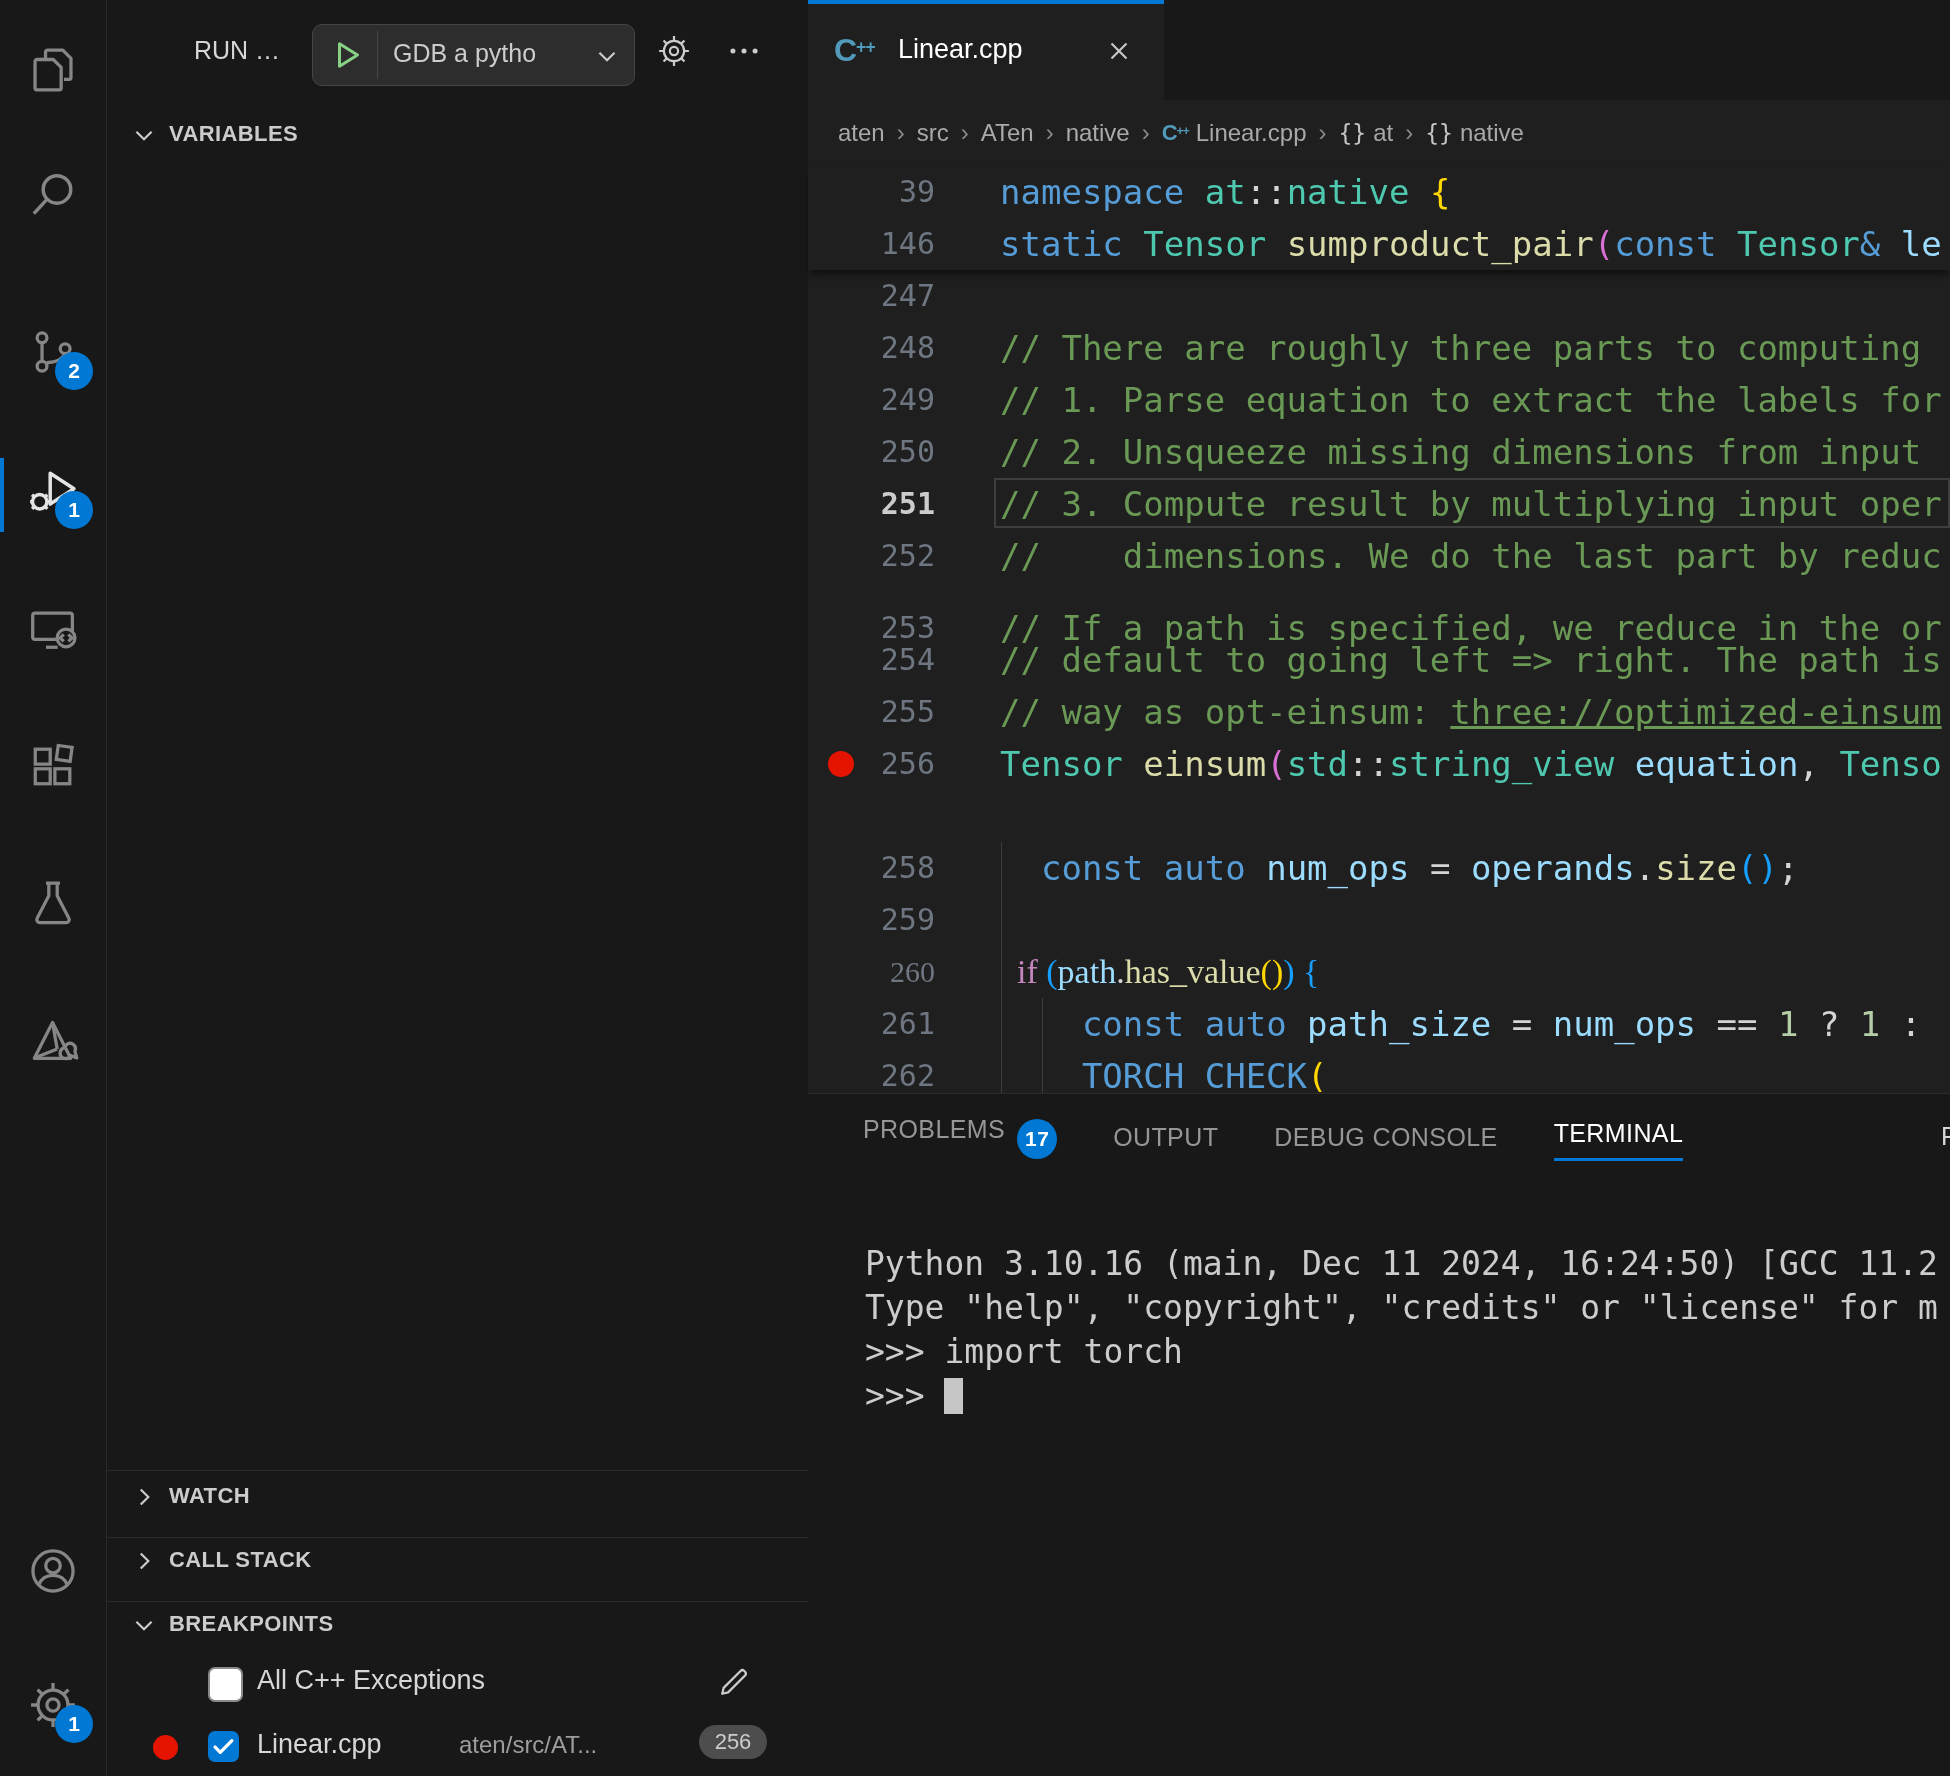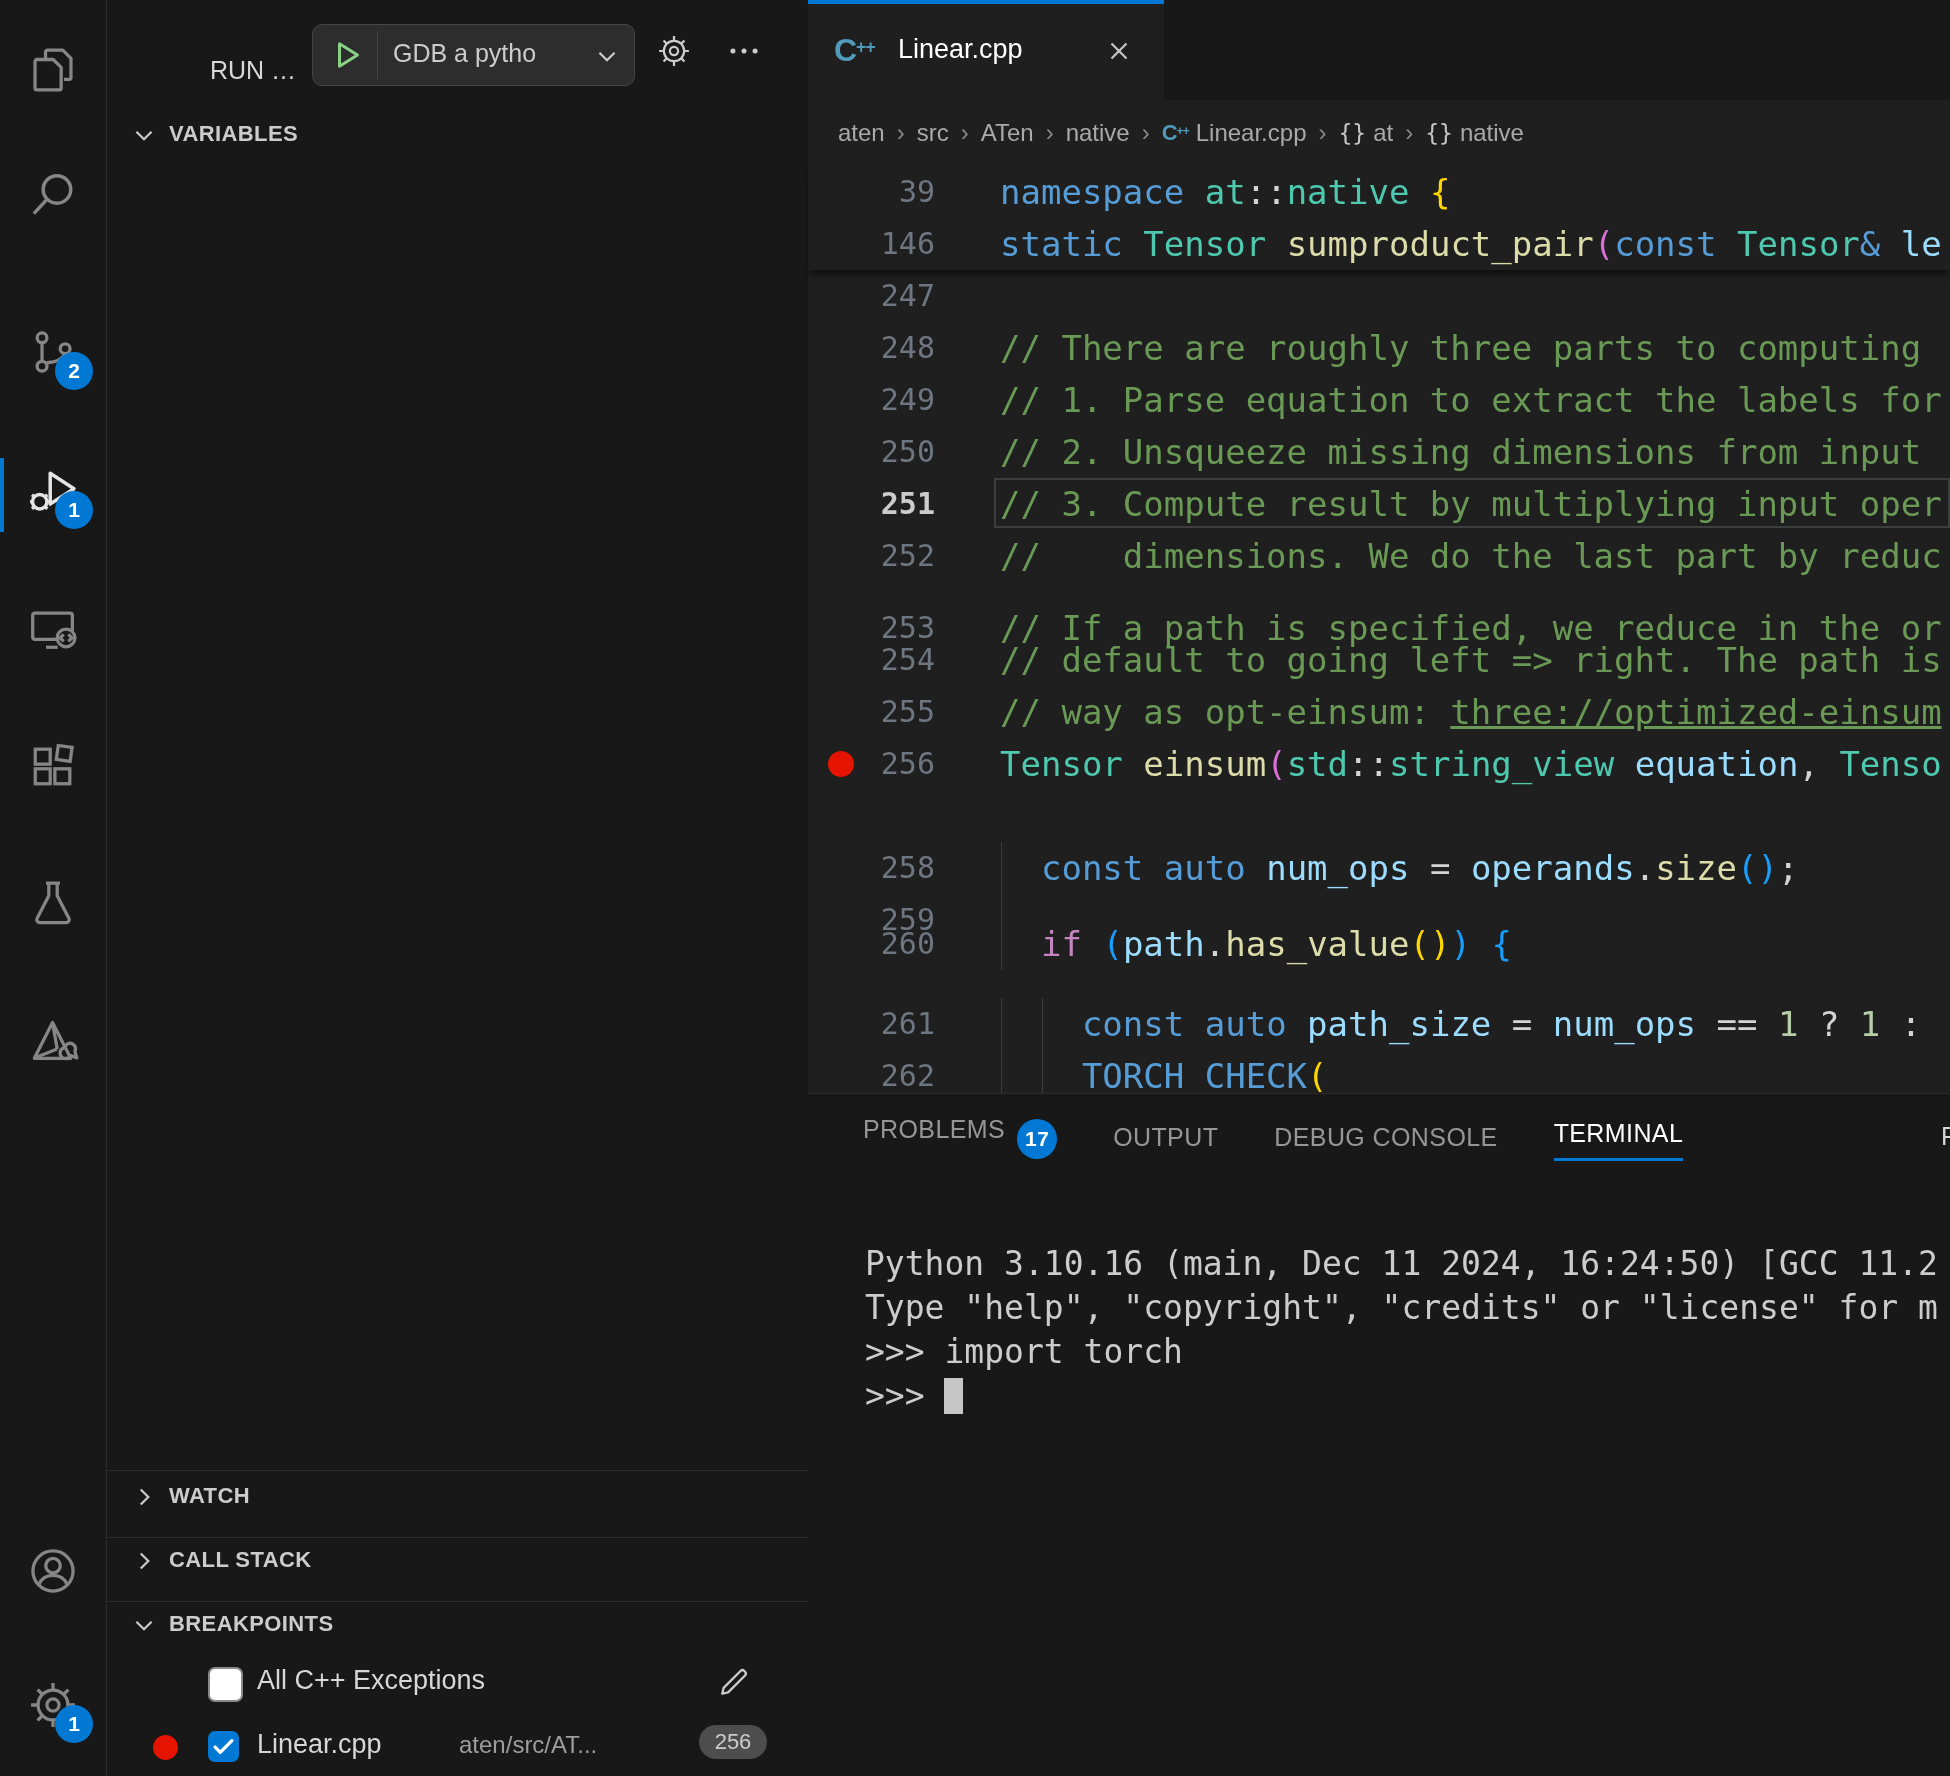--- a/index.html
+++ b/index.html
@@ -7,21 +7,21 @@
   
   #activity-bar{position:absolute;left:0;top:0;width:106px;height:1776px;background:#181818;border-right:1px solid #2b2b2b;}
   .ab-item{position:absolute;left:25px;width:56px;height:56px;color:#868686;cursor:pointer;}
   .ab-item.active{color:#e4e4e4;}
   .ab-item svg{width:56px;height:56px;display:block;}
   .ab-badge{position:absolute;right:-12px;bottom:-10px;min-width:38px;height:38px;border-radius:19px;
     background:#0078d4;color:#fff;font-size:21px;font-weight:700;text-align:center;line-height:38px;}
   #ab-indicator{position:absolute;left:0;top:458px;width:4px;height:74px;background:#0078d4;}
   
   #sidebar{position:absolute;left:107px;top:0;width:701px;height:1776px;background:#181818;border-right:1px solid #2b2b2b;}
-  #sb-title{position:absolute;left:103px;top:36px;font-size:25px;color:#d7d7d7;white-space:nowrap;margin-top:20px;}
+  #sb-title{position:absolute;left:87px;top:36px;font-size:25px;color:#d7d7d7;white-space:nowrap;}
   #run-config{position:absolute;left:205px;top:24px;width:321px;height:60px;background:#2d2d2d;border:1px solid #454545;border-radius:10px;cursor:pointer;}
   #run-play{position:absolute;left:16px;top:12px;width:36px;height:36px;}
   #run-divider{position:absolute;left:64px;top:6px;width:1px;height:48px;background:#454545;}
   #run-label{position:absolute;left:80px;top:14px;width:198px;overflow:hidden;white-space:nowrap;font-size:25px;color:#cccccc;}
   #run-chevron{position:absolute;right:14px;top:18px;width:26px;height:26px;color:#cccccc;}
   .hdr-icon{position:absolute;top:32px;width:38px;height:38px;color:#cccccc;cursor:pointer;}
   .section-h{position:absolute;left:0;width:100%;color:#cccccc;font-size:22px;font-weight:700;letter-spacing:.4px;cursor:pointer;}
   .section-h .chev{position:absolute;left:24px;top:0;width:26px;height:26px;color:#cccccc;}
   .section-h .lbl{position:absolute;left:62px;top:-1px;}
   .sec-border{position:absolute;left:0;width:100%;height:1px;background:#2b2b2b;}
@@ -303,21 +303,21 @@
       <div class="code-row" style="top: 572px;">
         <div class="guide" style="left: 193px;"></div>
         <span class="ln">258</span>
         <span class="code"><span class="t-pln">  </span><span class="t-kw">const</span><span class="t-pln"> </span><span class="t-kw">auto</span><span class="t-pln"> </span><span class="t-var">num_ops</span><span class="t-pln"> = </span><span class="t-var">operands</span><span class="t-pln">.</span><span class="t-fn">size</span><span class="t-b3">()</span><span class="t-pln">;</span></span>
       </div>
       <div class="code-row" style="top: 624px;">
         <div class="guide" style="left: 193px;"></div>
         <span class="ln">259</span>
         <span class="code"></span>
       </div>
-      <div class="code-row" style="top: 648px;">
+      <div class="code-row" style="top: 676px; font-family: Liberation Serif, serif;">
         <div class="guide" style="left: 193px;"></div>
         <span class="ln">260</span>
         <span class="code"><span class="t-pln">  </span><span class="t-ctrl">if</span><span class="t-pln"> </span><span class="t-b3">(</span><span class="t-var">path</span><span class="t-pln">.</span><span class="t-fn">has_value</span><span class="t-b1">()</span><span class="t-b3">)</span><span class="t-pln"> </span><span class="t-b3">{</span></span>
       </div>
       <div class="code-row" style="top: 728px;">
         <div class="guide" style="left: 193px;"></div>
         <div class="guide" style="left: 234px;"></div>
         <span class="ln">261</span>
         <span class="code"><span class="t-pln">    </span><span class="t-kw">const</span><span class="t-pln"> </span><span class="t-kw">auto</span><span class="t-pln"> </span><span class="t-var">path_size</span><span class="t-pln"> = </span><span class="t-var">num_ops</span><span class="t-pln"> == </span><span class="t-num">1</span><span class="t-pln"> ? </span><span class="t-num">1</span><span class="t-pln"> :</span></span>
       </div>

